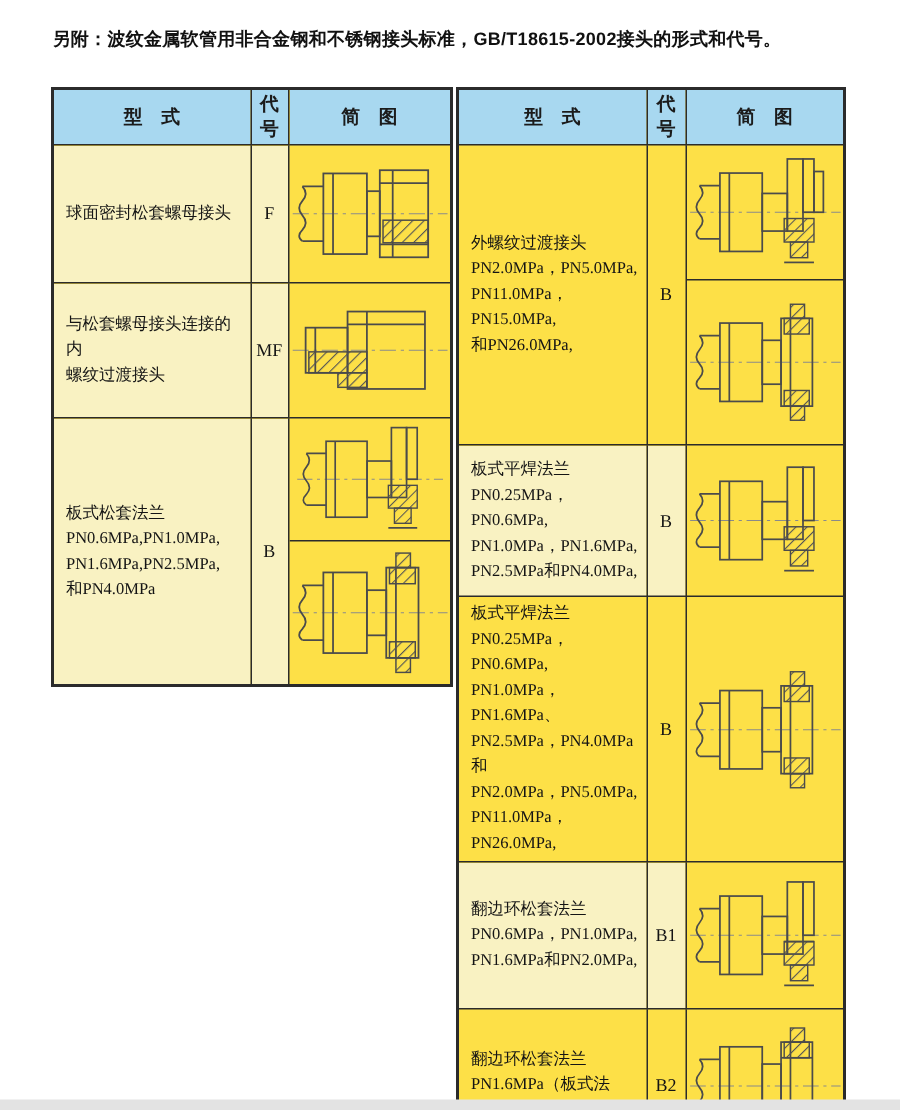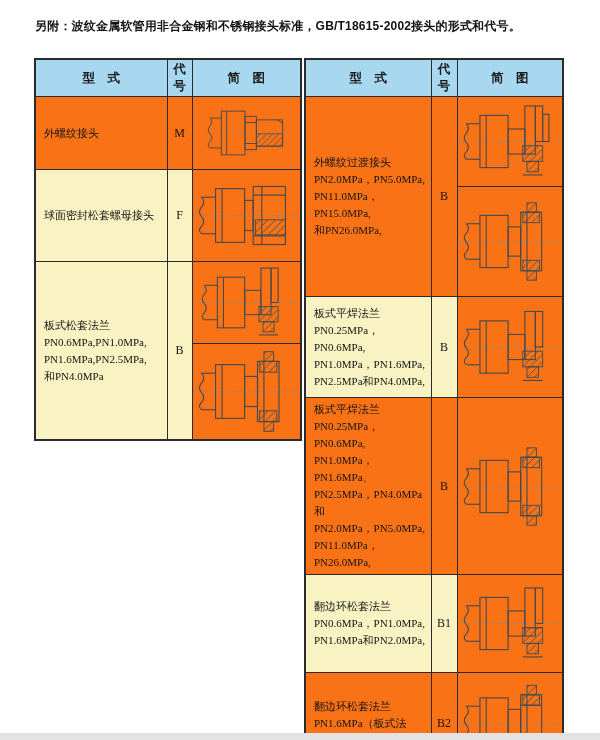--- a/index.html
+++ b/index.html
@@ -1,21 +1,21 @@
 <!DOCTYPE html>
 <html style="--header-bg: #a8d8f0; --highlight-bg: #f9f2c2; --border: #2b2b2b;"><head>
 <meta charset="utf-8">
 <style>
   html,body{margin:0;padding:0;}
   body{width:600px;height:740px;position:relative;background:#ffffff;overflow:hidden;
        font-family:"Liberation Sans", sans-serif;}
   #caption{position:absolute;left:35px;top:8px;width:555px;font-size:12px;font-weight:bold;
            color:#111;letter-spacing:0.2px;font-family:"Liberation Sans",sans-serif;margin-top:10px;}
   table.ftab{position:absolute;top:58px;border-collapse:collapse;table-layout:fixed;
-             background:#f97316;border:2px solid var(--border);}
+             background:#fde047;border:2px solid var(--border);}
   #tableL{left:34px;width:266px;}
   #tableR{left:304px;width:258px;}
   .ftab td,.ftab th{border:1px solid var(--border);overflow:hidden;}
   .ftab th{background:var(--header-bg);font-family:"Liberation Serif",serif;
            font-size:12.5px;font-weight:bold;color:#1b1b1b;}
   td.c-type{vertical-align:middle;}
   .typ{white-space:pre-line;font-family:"Liberation Serif",serif;font-size:11px;
        line-height:17px;color:#141414;padding:2px 3px 2px 7px;text-align:left;}
   td.c-code{text-align:center;font-family:"Liberation Serif",serif;font-size:12px;color:#141414;}
   td.c-diag{padding:0;vertical-align:middle;}
@@ -47,61 +47,58 @@
       <col style="width:132px">
       <col style="width:25px">
       <col style="width:109px">
     </colgroup>
   <tbody>
       <tr style="height:24px">
     <th>型　式</th>
     <th>代号</th>
     <th>简　图</th>
   </tr>
-  <tr style="height:73px" data-hl="false">
-    <td class="c-type">
-          <div class="typ">外螺纹接头</div>
-        </td>
-    <td class="c-code">M</td>
-    <td class="c-diag">
-          <svg class="diag" style="height:70px" viewBox="0 0 100 80" preserveAspectRatio="xMidYMid meet">
-            <line class="cl" x1="2" y1="40" x2="98" y2="40"></line>
-            <path class="ln" d="M8 23 q4 4.5 0 9 q-4 4.5 0 9 q4 4.5 0 9 q-4 4 0 7"></path>
-            <line class="ln" x1="8" y1="23" x2="21" y2="23"></line>
-            <line class="ln" x1="8" y1="57" x2="21" y2="57"></line>
-            <rect class="ln" x="21" y="15" width="27" height="50"></rect>
-            <line class="ln" x1="27" y1="15" x2="27" y2="65"></line>
-            <rect class="ln" x="48" y="21" width="13" height="38"></rect>
-            <line class="ln" x1="48" y1="28" x2="61" y2="28"></line>
-            <line class="ln" x1="48" y1="52" x2="61" y2="52"></line>
-            <rect class="ln" x="61" y="25" width="30" height="30"></rect>
-            <rect class="ht" x="61" y="41" width="30" height="14"></rect>
-            <line class="ln" x1="85" y1="25" x2="91" y2="29"></line>
-          </svg>
-        </td>
-  </tr>
   <tr style="height:92px" data-hl="true">
     <td class="c-type">
           <div class="typ">球面密封松套螺母接头</div>
         </td>
     <td class="c-code">F</td>
     <td class="c-diag">
           <svg class="diag" style="height:89px" viewBox="0 0 100 80" preserveAspectRatio="xMidYMid meet">
             <line class="cl" x1="2" y1="40" x2="98" y2="40"></line>
             <path class="ln" d="M8 23 q4 4.5 0 9 q-4 4.5 0 9 q4 4.5 0 9 q-4 4 0 7"></path>
             <line class="ln" x1="8" y1="23" x2="21" y2="23"></line>
             <line class="ln" x1="8" y1="57" x2="21" y2="57"></line>
             <rect class="ln" x="21" y="15" width="27" height="50"></rect>
             <line class="ln" x1="27" y1="15" x2="27" y2="65"></line>
             <rect class="ln" x="48" y="26" width="8" height="28"></rect>
             <rect class="ln" x="56" y="13" width="30" height="54"></rect>
             <line class="ln" x1="56" y1="21" x2="86" y2="21"></line>
             <line class="ln" x1="56" y1="59" x2="86" y2="59"></line>
             <line class="ln" x1="64" y1="13" x2="64" y2="67"></line>
             <rect class="ht" x="58" y="44" width="28" height="14"></rect>
+          </svg>
+        </td>
+  </tr>
+  <tr style="height:90px" data-hl="true">
+    <td class="c-type">
+          <div class="typ">与松套螺母接头连接的内
+螺纹过渡接头</div>
+        </td>
+    <td class="c-code">MF</td>
+    <td class="c-diag">
+          <svg class="diag" style="height:87px" viewBox="0 0 100 80" preserveAspectRatio="xMidYMid meet">
+            <line class="cl" x1="2" y1="40" x2="98" y2="40"></line>
+            <rect class="ln" x="10" y="26" width="26" height="28"></rect>
+            <line class="ln" x1="16" y1="26" x2="16" y2="54"></line>
+            <rect class="ln" x="36" y="16" width="48" height="48"></rect>
+            <line class="ln" x1="48" y1="16" x2="48" y2="64"></line>
+            <line class="ln" x1="36" y1="24" x2="84" y2="24"></line>
+            <rect class="ht" x="12" y="41" width="36" height="13"></rect>
+            <rect class="ht" x="30" y="54" width="18" height="9"></rect>
           </svg>
         </td>
   </tr>
   <tr style="height:178px" data-hl="true">
     <td class="c-type">
           <div class="typ">板式松套法兰
 PN0.6MPa,PN1.0MPa,
 PN1.6MPa,PN2.5MPa,
 和PN4.0MPa</div>
         </td>

